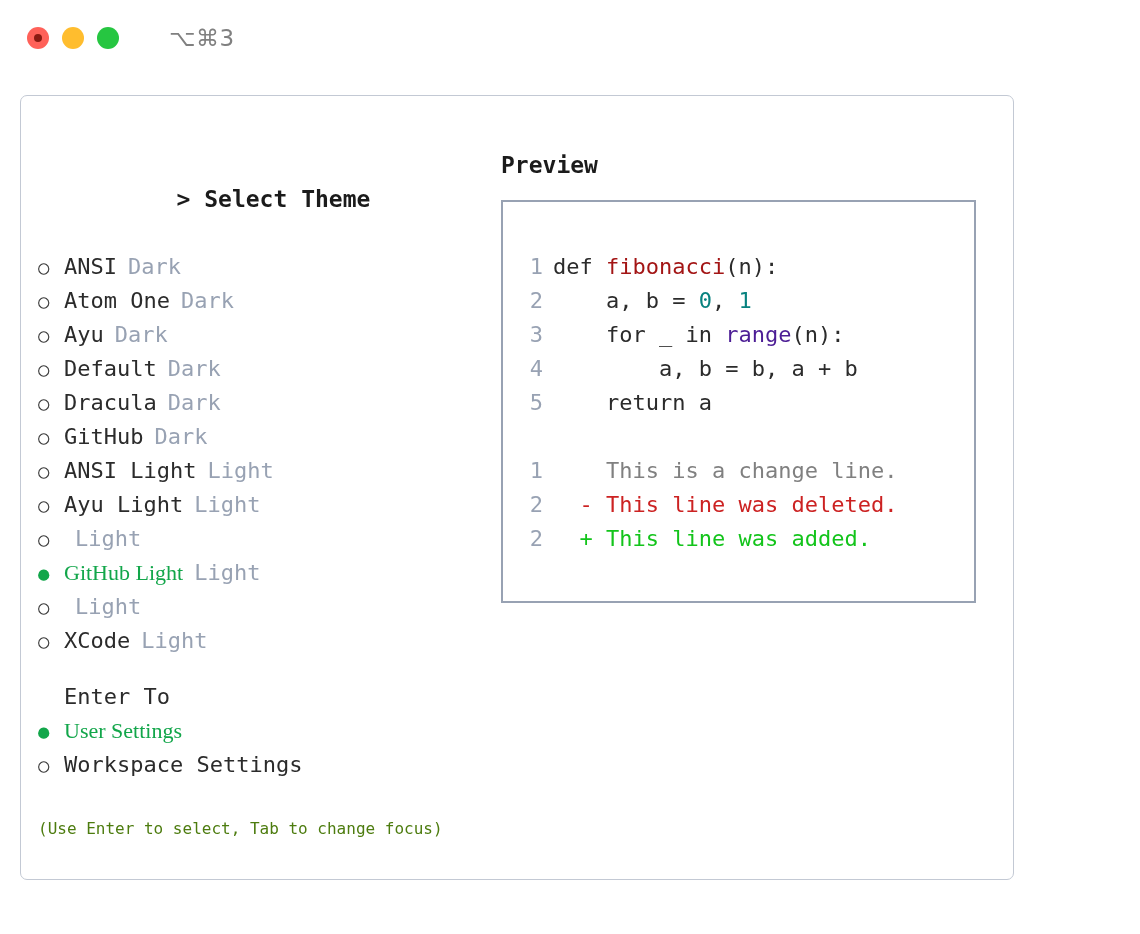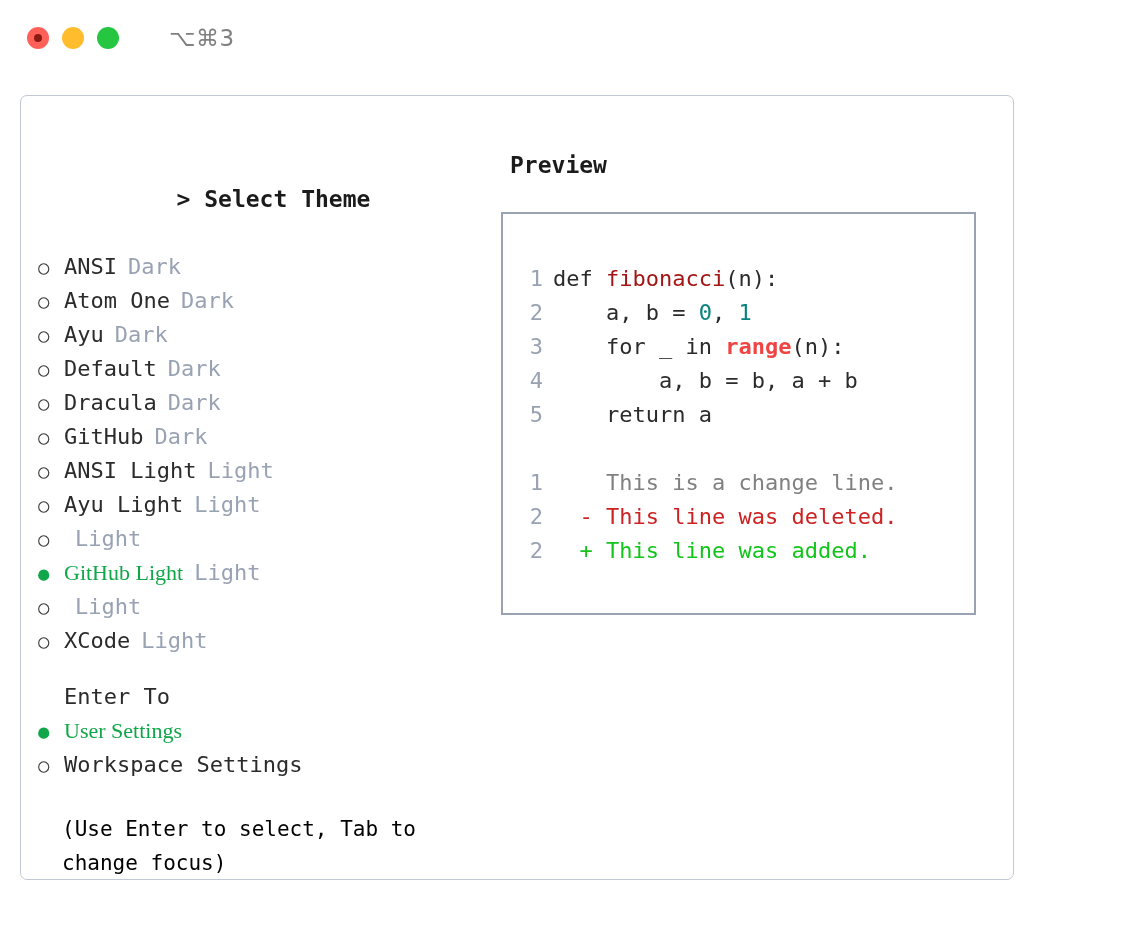--- a/index.html
+++ b/index.html
@@ -139,44 +139,42 @@
     color: #2b2b2b;
     line-height: 34px;
     padding-left: 26px;
     white-space: pre;
   }
 
   .spacer-sm { height: 22px; }
   .spacer-md { height: 30px; }
 
   .hint {
-    color: #000000;
-    font-size: 21px;
+    color: #4d7c0f;
+    font-size: 16px;
     line-height: 34px;
     width: 405px;
     white-space: pre-wrap;
-    margin-left: 24px;
   }
 
   
   .right-col {
     position: absolute;
     left: 480px;
     top: 52px;
     width: 490px;
   }
   .preview-title {
     font-size: 23px;
     font-weight: bold;
     color: #1b1b1b;
     line-height: 34px;
-    margin-left: 9px;
   }
   .code-box {
-    margin-top: 30px;
+    margin-top: 18px;
     width: 475px;
     height: 403px;
     border: 2px solid #98a2b3;
     box-sizing: border-box;
     background: #ffffff;
     position: relative;
   }
   .code-inner {
     position: absolute;
     left: 14px;
@@ -193,21 +191,21 @@
     display: inline-block;
     width: 26px;
     text-align: right;
     color: #98a2b3;
     margin-right: 10px;
   }
   .blank-line { height: 34px; }
 
   .tok-fn   { color: #a31515; }
   .tok-num  { color: #08827f; }
-  .tok-call { color: #ef4444; font-weight: bold; }
+  .tok-call { color: #4c1d95; }
 
   .diff-ctx { color: #808080; }
   .diff-del { color: #cc2222; text-align: center; }
   .diff-add { color: #13c41b; }
 </style>
 </head>
 <body>
 
 <div class="window">
 

